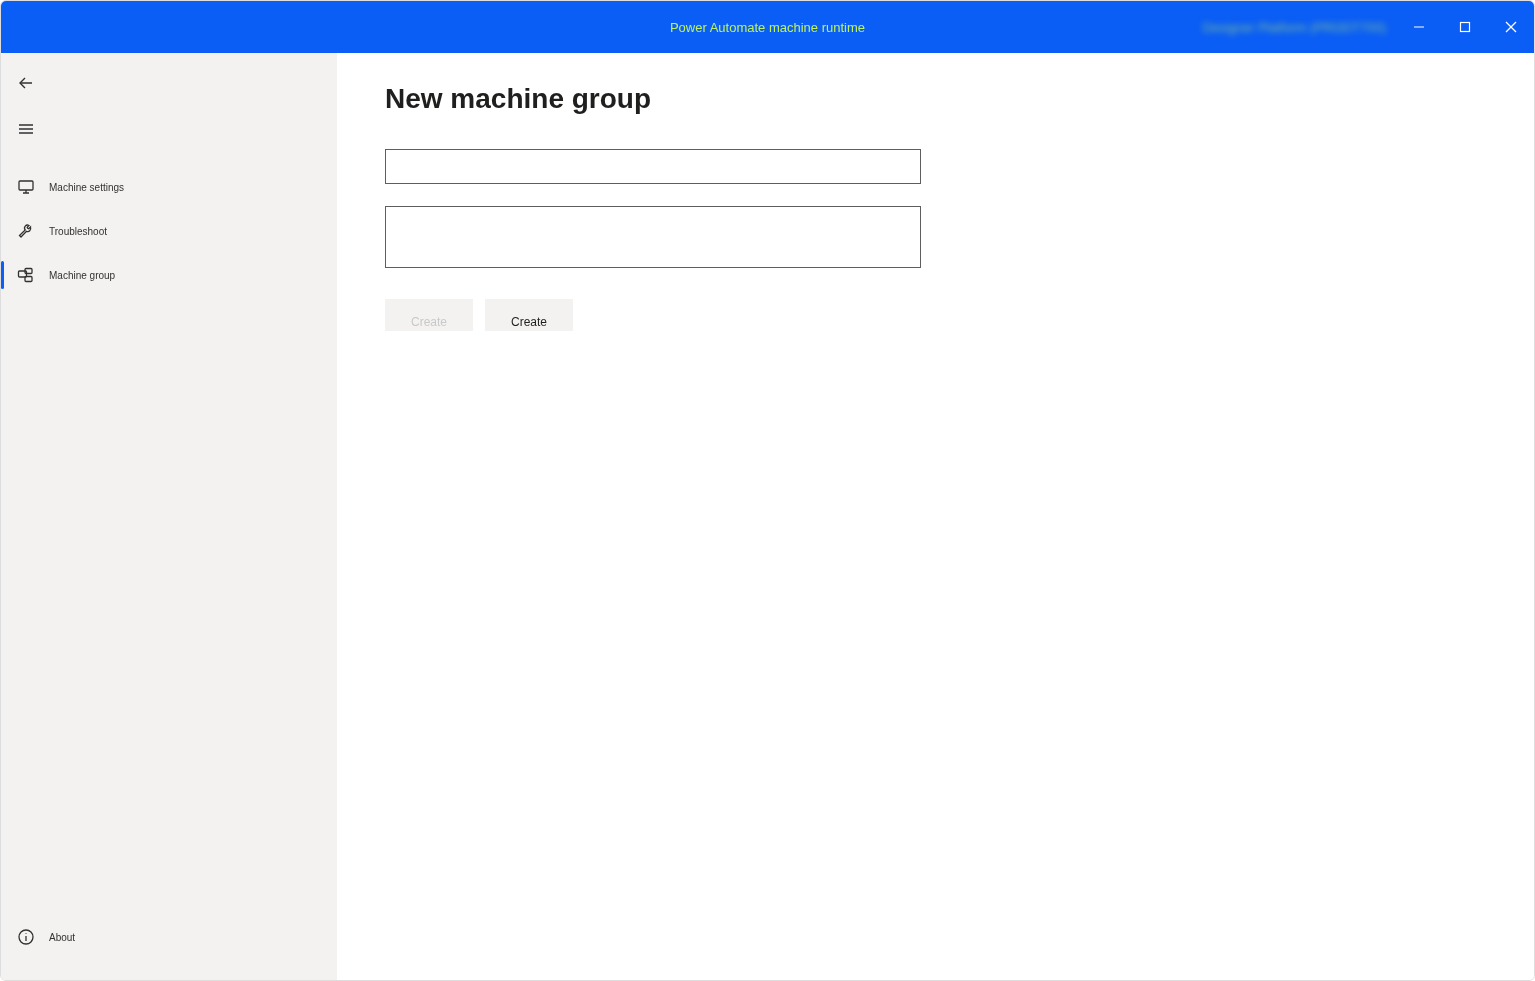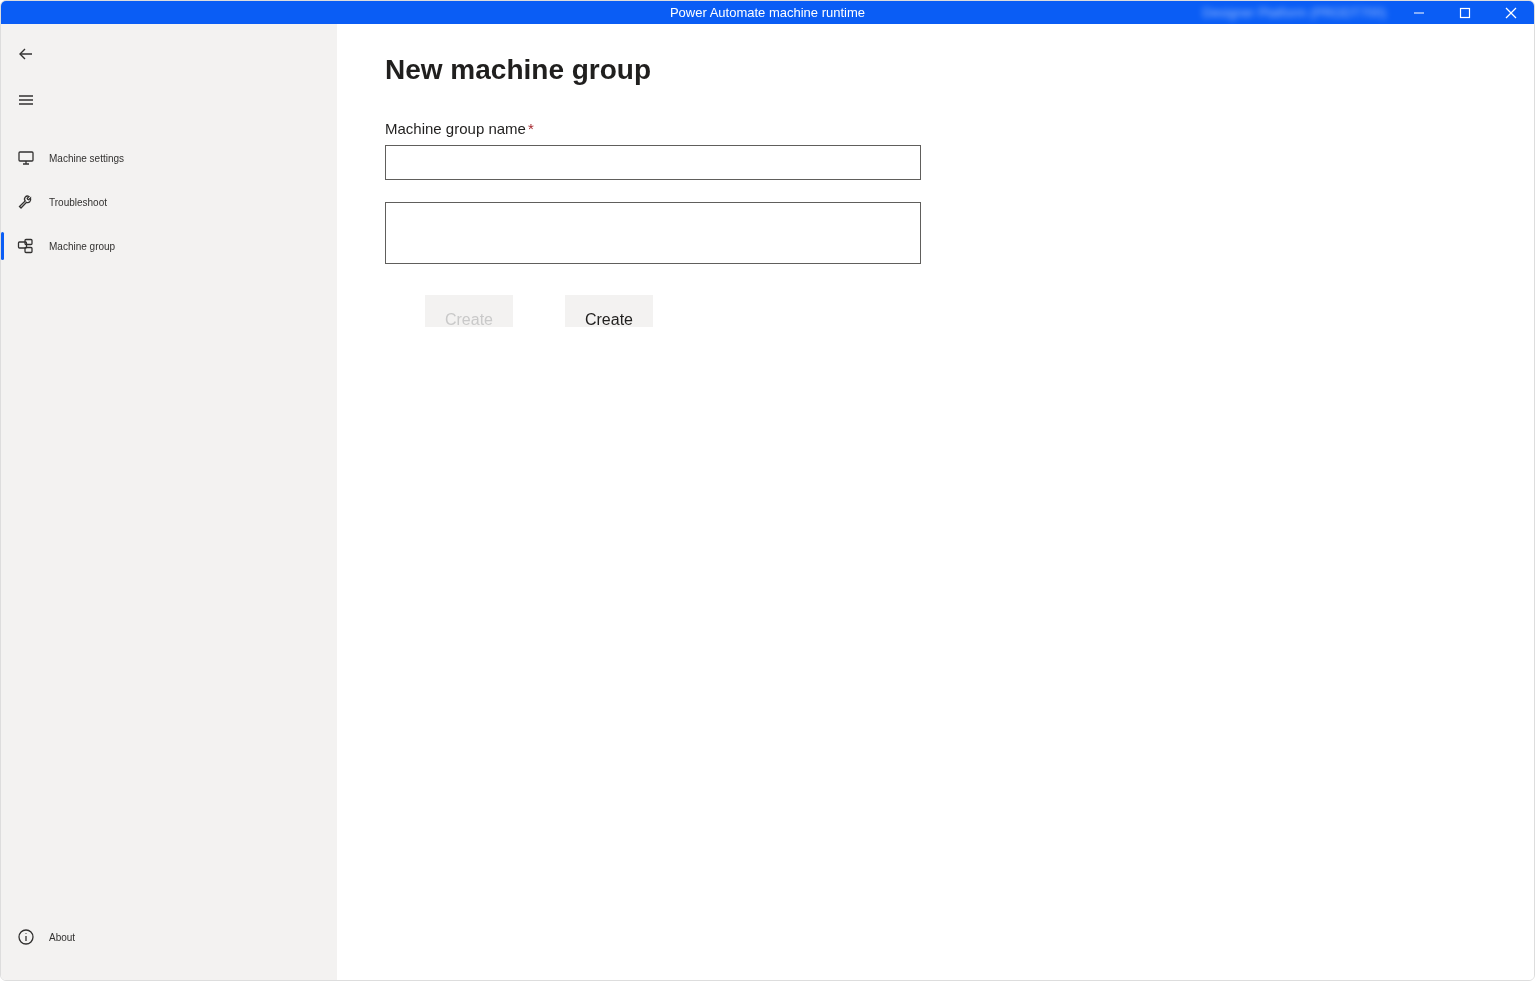--- a/index.html
+++ b/index.html
@@ -12,26 +12,26 @@
       display: flex;
       flex-direction: column;
       border: 1px solid #ddd;
       border-radius: 6px;
       overflow: hidden;
       background: #fff;
     }
 
     
     .titlebar {
-      height: 23px;
+      height: 52px;
       background: #0a5df5;
       display: flex;
       align-items: center;
       position: relative;
-      color: #ffffff;
+      color: #bef264;
       flex-shrink: 0;
       justify-content: center;
     }
     .titlebar-title {
       position: absolute;
       left: 50%;
       transform: translateX(-50%);
       font-size: 13px;
       font-weight: 400;
     }
@@ -153,25 +153,24 @@
       display: flex;
       gap: 12px;
       margin-top: 28px;
     }
     .btn {
       min-width: 88px;
       height: 32px;
       padding: 16px 18px;
       border: none;
       background: #f3f2f1;
-      font-size: 16px;
+      font-size: 12px;
       font-family: inherit;
       cursor: pointer;
       color: #201f1e;
-      margin-left: 40px;
     }
     .btn[disabled] {
       color: #c9c9c9;
       cursor: default;
     }
   </style>
 </head>
 <body>
 
 <div class="window">
@@ -260,23 +259,20 @@
           </span>
           <span>About</span>
         </div>
       </div>
     </div>
 
     <div class="main">
       <h1 class="page-title">New machine group</h1>
 
       <div class="form-group">
-        <label class="form-label">
-          <span>Machine group name</span><span class="req">*</span>
-        </label>
         <input class="text-input" type="text" value="" style="">
       </div>
 
       <div class="form-group">
         <textarea class="text-area" value="" style=""></textarea>
       </div>
 
       <div class="button-row">
         <button class="btn" disabled="">Create</button>
         <button class="btn">Create</button>

